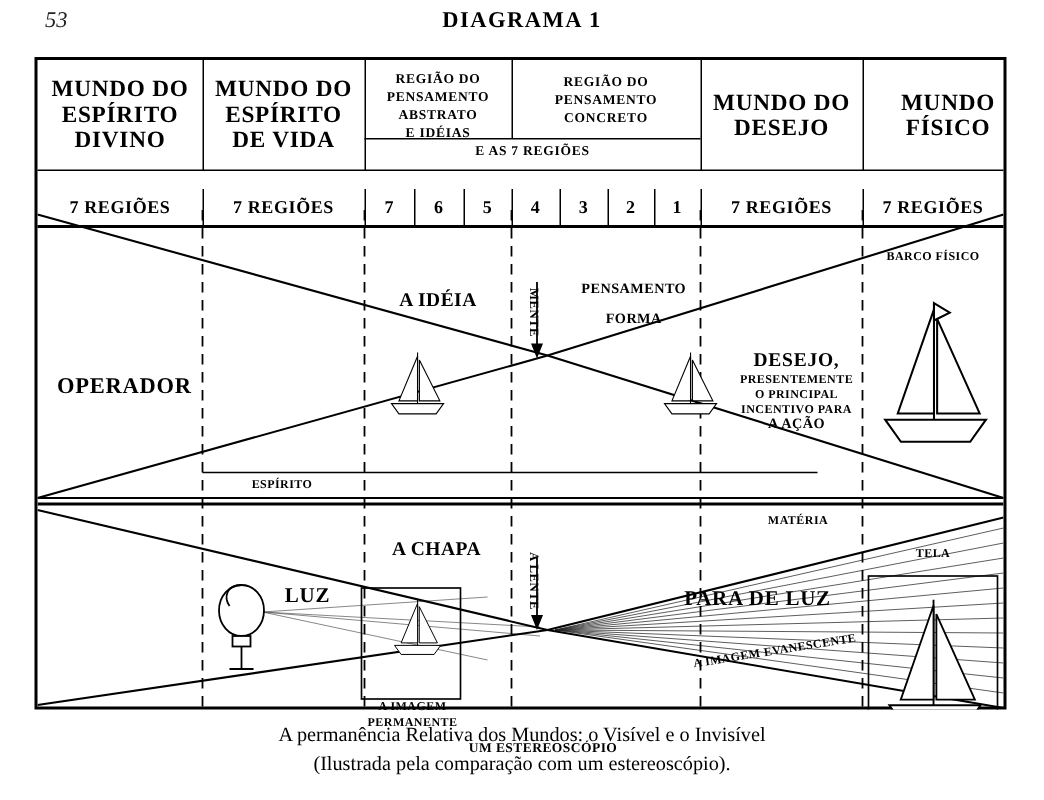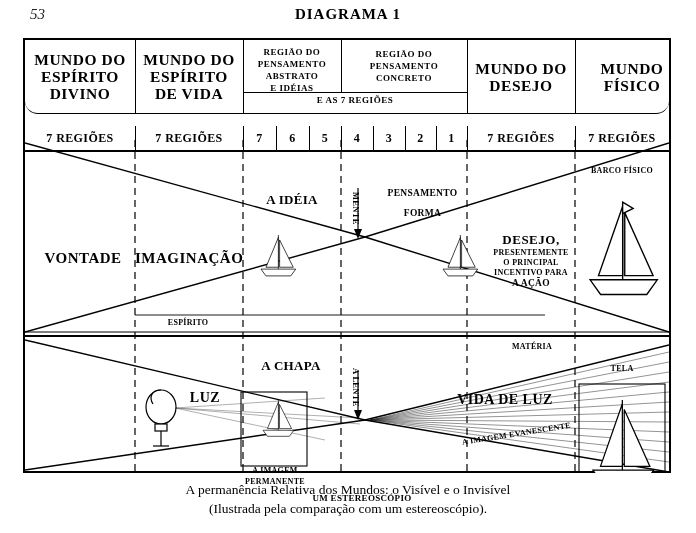--- a/index.html
+++ b/index.html
@@ -4,21 +4,21 @@
 <style>
   html,body{margin:0;padding:0;background:#fff;}
   body{width:696px;height:533px;position:relative;font-family:"Liberation Serif",serif;color:#000;overflow:hidden;}
 
   .page-num{position:absolute;left:30px;top:6px;font-family:"Liberation Serif",serif;font-size:15px;font-style:italic;color:#222;}
   .diagram-title{position:absolute;left:0;top:6px;width:696px;text-align:center;font-family:"Liberation Serif",serif;font-size:15px;font-weight:bold;letter-spacing:1px;}
 
   .frame{position:absolute;left:23px;top:38px;width:648px;height:435px;border:2px solid #000;box-sizing:border-box;}
 
   
-  .hdr{position:absolute;left:0;top:0;width:100%;height:74px;border-bottom:1.5px solid #000;box-sizing:border-box;border-radius:13px;}
+  .hdr{position:absolute;left:0;top:0;width:100%;height:74px;border-bottom:1.5px solid #000;box-sizing:border-box;}
   .hcell{position:absolute;top:0;height:100%;box-sizing:border-box;display:flex;align-items:center;justify-content:center;text-align:center;}
   .hcell .t{font-weight:bold;font-size:15.5px;line-height:17px;letter-spacing:.5px;}
   .hcell .s{font-weight:bold;font-size:9px;line-height:12px;letter-spacing:.5px;}
   .vline{position:absolute;top:0;width:0;border-left:1.5px solid #000;}
 
   
   .regrow{position:absolute;left:0;top:74px;width:100%;height:26px;border-bottom:2px solid #000;box-sizing:border-box;margin-top:12px;}
   .rcell{position:absolute;top:0;height:100%;display:flex;align-items:center;justify-content:center;font-weight:bold;font-size:12px;letter-spacing:.4px;}
 
   
@@ -224,43 +224,42 @@
         <rect x="12" y="34" width="12" height="7" fill="#fff"></rect>
         <line x1="18" y1="41" x2="18" y2="56"></line>
         <line x1="10" y1="56" x2="26" y2="56"></line>
       </g>
 
       <rect x="216" y="252" width="66" height="74" fill="none" stroke="#000" stroke-width="1.1"></rect>
 
       <rect x="554" y="244" width="86" height="100" fill="none" stroke="#000" stroke-width="1.1"></rect>
     </svg>
 
-    <div class="lbl big" style="left:6px;top:110px;width:104px;">VONTADE</div>
-    <div class="lbl big" style="left:110px;top:110px;width:108px;">IMAGINAÇÃO</div>
+    <div class="lbl big" style="left:6px;top:110px;width:104px;">OPERADOR</div>
     <div class="lbl med" style="left:218px;top:52px;width:98px;font-size:13px;">A IDÉIA</div>
     <div class="lbl tiny vert" style="left:326px;top:44px;height:48px;font-size:8.5px;">MENTE</div>
     <div class="lbl sml" style="left:345px;top:48px;width:105px;">PENSAMENTO</div>
     <div class="lbl sml" style="left:345px;top:68px;width:105px;">FORMA</div>
 
     <div class="lbl" style="left:452px;top:92px;width:108px;font-family:Liberation Serif, serif;">
       <div style="font-weight:bold;font-size:13px;letter-spacing:.5px;">DESEJO,</div>
       <div class="tiny">PRESENTEMENTE</div>
       <div class="tiny">O PRINCIPAL</div>
       <div class="tiny">INCENTIVO PARA</div>
       <div class="tiny" style="font-size:9.5px;">A AÇÃO</div>
     </div>
 
     <div class="lbl tiny" style="left:550px;top:26px;width:94px;">BARCO FÍSICO</div>
     <div class="lbl tiny" style="left:108px;top:178px;width:110px;">ESPÍRITO</div>
     <div class="lbl tiny" style="left:452px;top:178px;width:110px;margin-top:24px;">MATÉRIA</div>
 
     <div class="lbl big" style="left:150px;top:250px;width:60px;font-size:14px;">LUZ</div>
     <div class="lbl med" style="left:216px;top:218px;width:100px;font-size:13px;">A CHAPA</div>
     <div class="lbl tiny vert" style="left:326px;top:222px;height:50px;font-size:8.5px;">A LENTE</div>
-    <div class="lbl" style="left:400px;top:252px;width:160px;font-weight:bold;font-size:14px;letter-spacing:.5px;">VIDA DE LUZ</div>
+    <div class="lbl" style="left:400px;top:252px;width:160px;font-weight:bold;font-size:14px;letter-spacing:.5px;">PARA DE LUZ</div>
     <div class="lbl tiny" style="left:552px;top:224px;width:90px;">TELA</div>
 
     <div class="lbl tiny" style="left:190px;top:325px;width:120px;line-height:11px;">
       <div>A IMAGEM</div>
       <div>PERMANENTE</div>
     </div>
 
     <div class="lbl tiny" style="left:392px;top:305px;width:200px;transform:rotate(-9deg);transform-origin:left top;">A IMAGEM EVANESCENTE</div>
 
     <div class="lbl tiny" style="left:222px;top:353px;width:230px;font-size:9px;">UM ESTEREOSCÓPIO</div>

